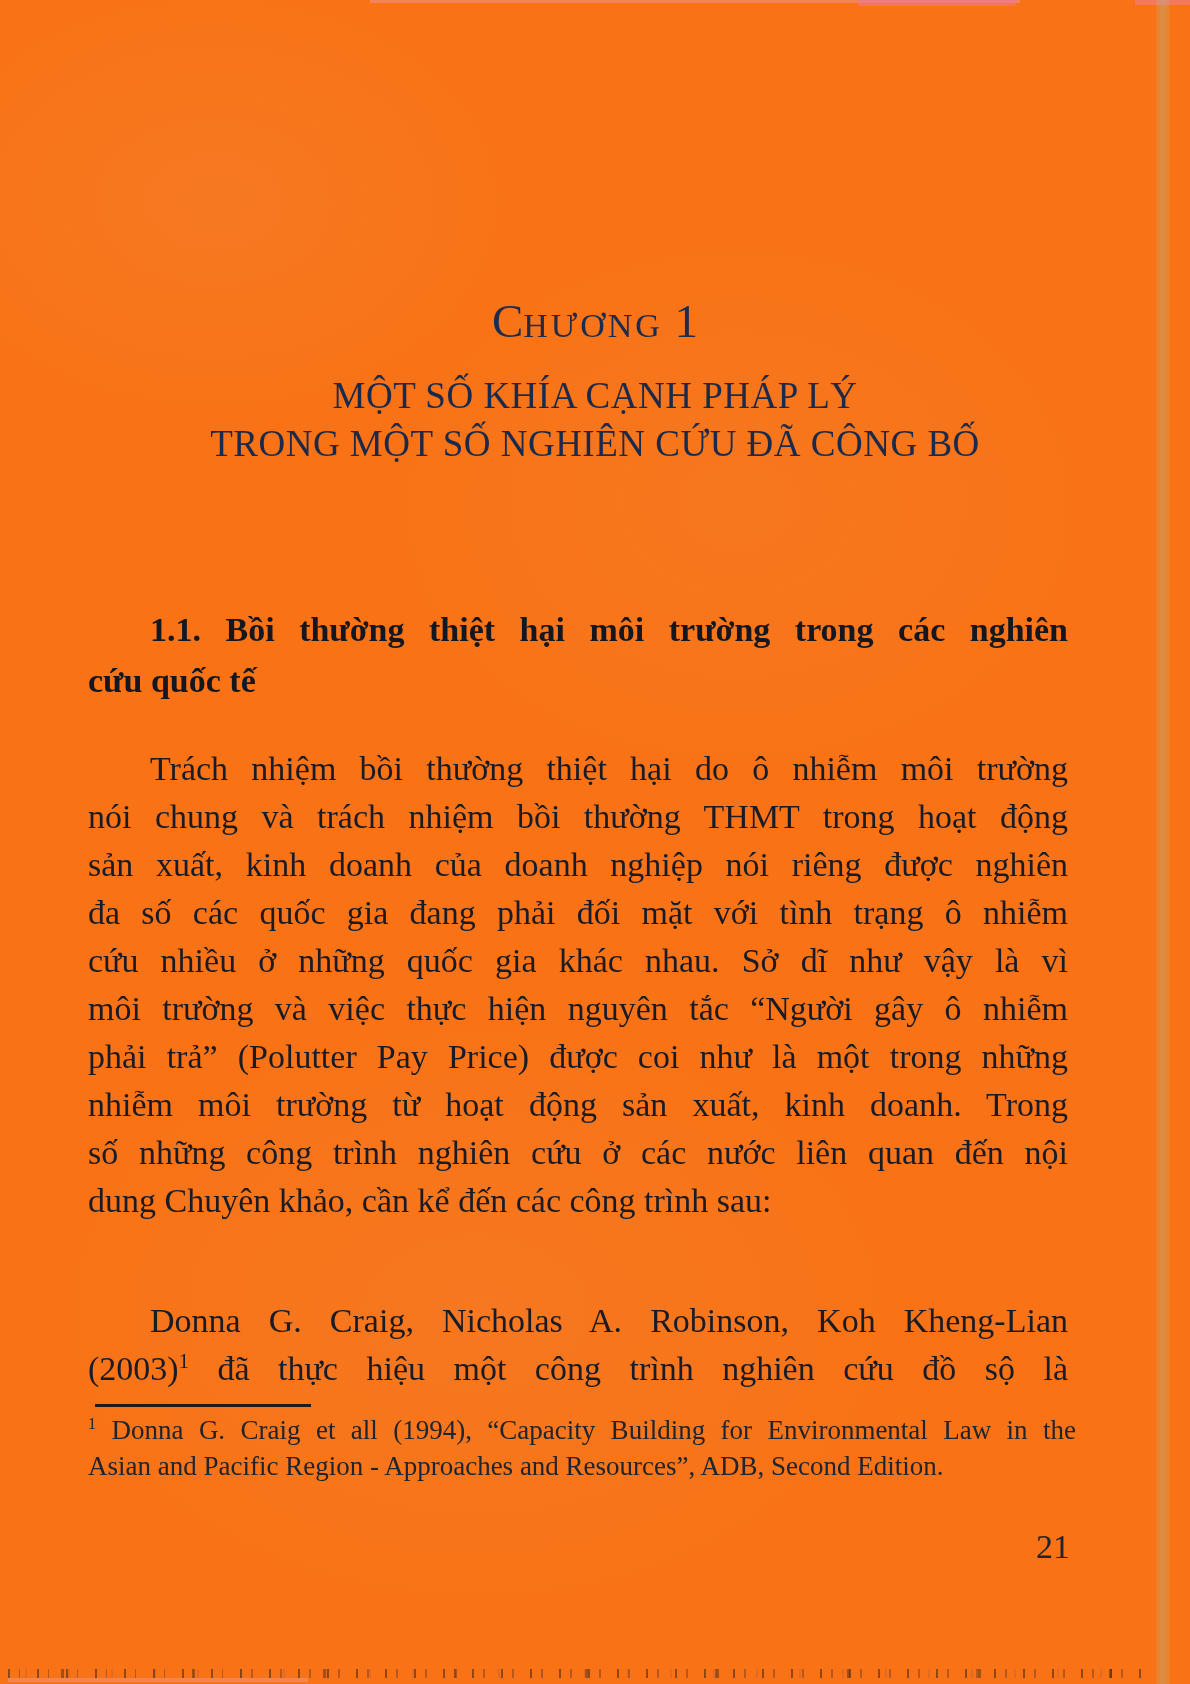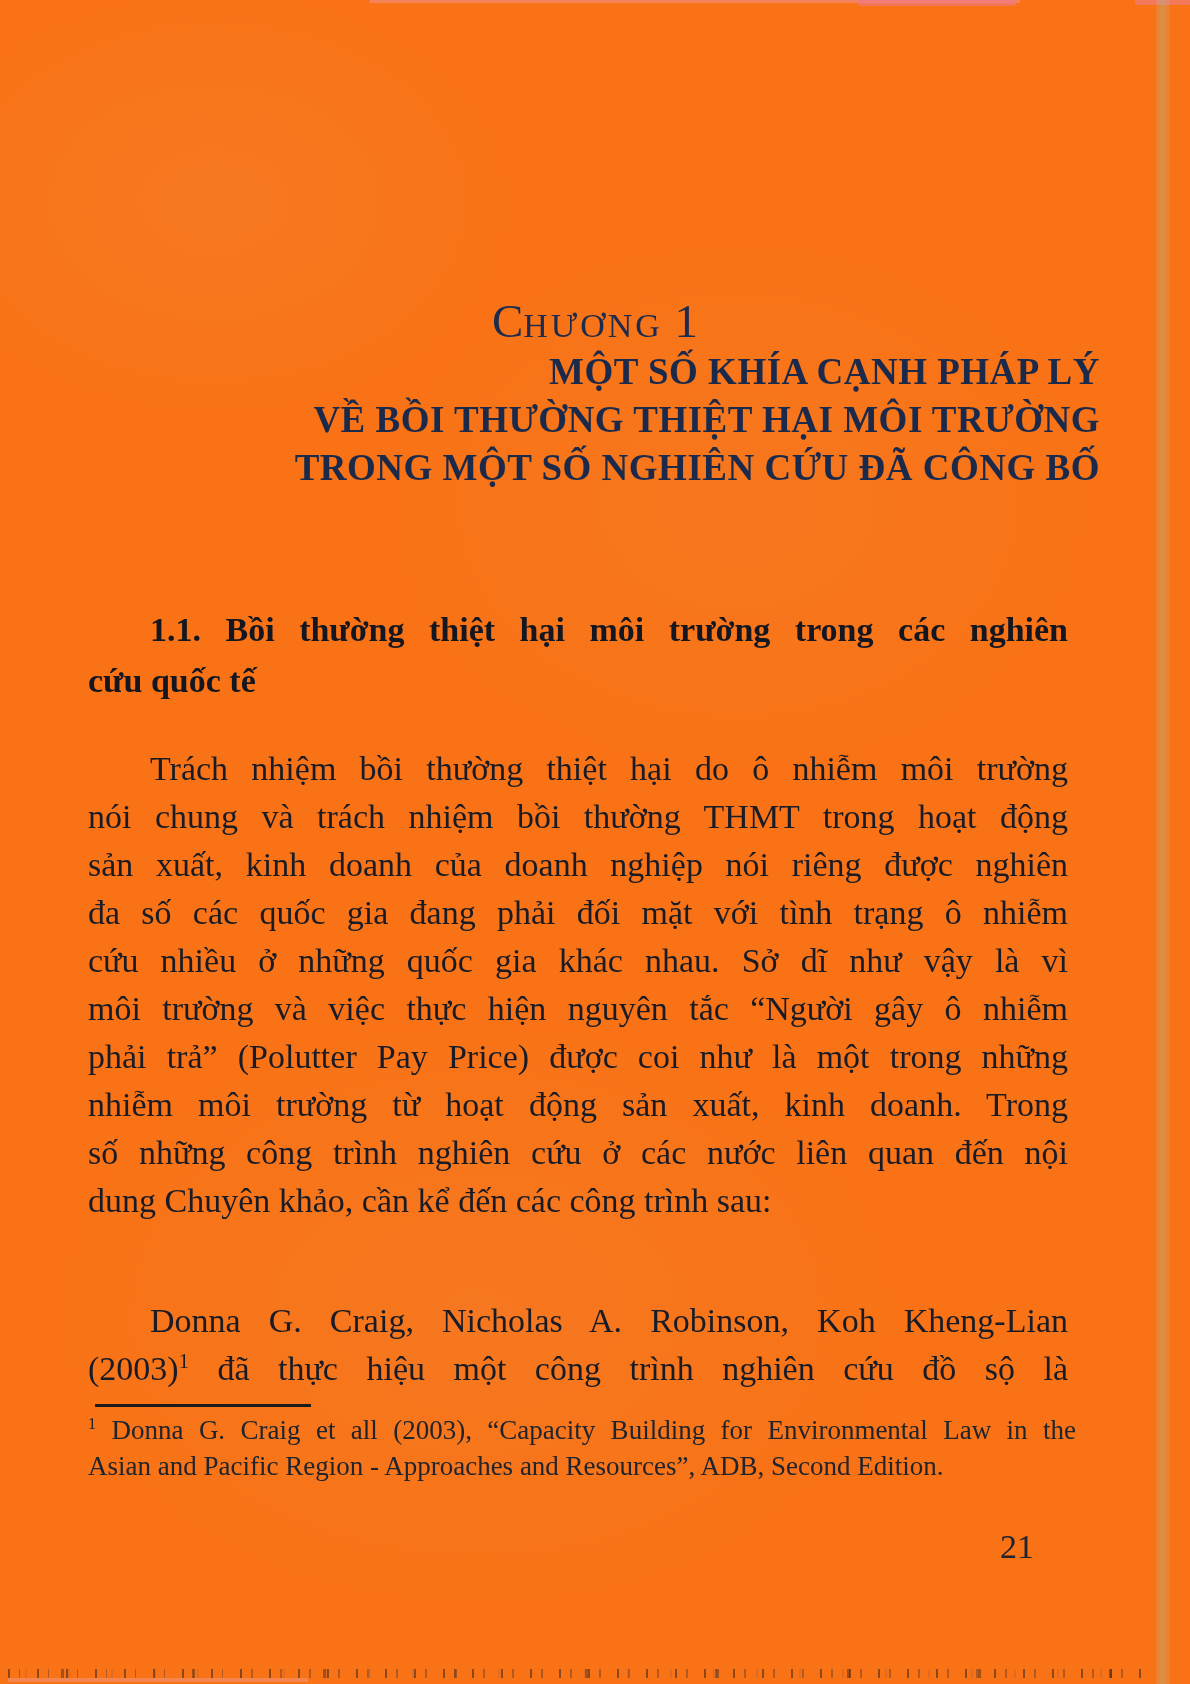--- a/index.html
+++ b/index.html
@@ -37,22 +37,22 @@
   .bottom-pink{top:1678px;left:8px;width:300px;height:4px;background:rgba(240,170,185,0.35);}
 
   
   .chapter-heading{
     position:absolute;top:292px;left:90px;right:90px;
     text-align:center;color:#1d2c4c;font-weight:400;
   }
   .chapter-heading .big{font-size:47px;line-height:58px;}
   .chapter-heading .small{font-size:34px;letter-spacing:3px;line-height:58px;}
   .chapter-title{
-    position:absolute;top:348px;left:90px;right:90px;
-    text-align:right;font-weight:bold;color:#1b2a4a;
+    position:absolute;top:372px;left:90px;right:90px;
+    text-align:center;font-weight:normal;color:#1b2a4a;
     font-size:37px;line-height:48px;letter-spacing:0.5px;
   }
   .section-heading{
     position:absolute;top:604px;left:88px;width:980px;
     font-weight:bold;color:#14171f;font-size:34px;line-height:51px;
   }
   .para{position:absolute;left:88px;width:980px;font-size:34px;line-height:48px;margin-top:29px;}
   .para-1{top:716px;}
   .para-2{top:1268px;}
   .line{text-align:justify;text-align-last:justify;}
@@ -62,21 +62,21 @@
   sup.note-ref{font-size:0.60em;vertical-align:super;line-height:0;}
   .footnote-rule{
     position:absolute;top:1404px;left:95px;width:216px;height:3px;background:#1c1c1c;
   }
   .footnote{
     position:absolute;top:1412px;left:88px;width:988px;
     font-size:27px;line-height:36px;color:#20242c;
   }
   .page-number{
     position:absolute;top:1528px;left:1000px;width:70px;
-    text-align:left;font-size:34px;color:#20242c;
+    text-align:right;font-size:34px;color:#20242c;
   }
 </style>
 </head>
 <body>
 
 <div class="page">
 
   <div class="paper-texture"></div>
 
   <div class="artifact top-pink-line"></div>
@@ -85,21 +85,20 @@
   <div class="artifact right-green-strip"></div>
   <div class="artifact bottom-noise"></div>
   <div class="artifact bottom-pink"></div>
 
   <div class="chapter-heading">
     <span class="big">C</span><span class="small">HƯƠNG</span><span class="big">&nbsp;</span><span class="big">1</span>
   </div>
 
   <div class="chapter-title">
     <div>MỘT SỐ KHÍA CẠNH PHÁP LÝ</div>
-    <div>VỀ BỒI THƯỜNG THIỆT HẠI MÔI TRƯỜNG</div>
     <div>TRONG MỘT SỐ NGHIÊN CỨU ĐÃ CÔNG BỐ</div>
   </div>
 
   <div class="section-heading">
     <div class="line indent">1.1. Bồi thường thiệt hại môi trường trong các nghiên</div>
     <div class="line last">cứu quốc tế</div>
   </div>
 
   <div class="para para-1">
     <div class="line indent">Trách nhiệm bồi thường thiệt hại do ô nhiễm môi trường</div>
@@ -114,19 +113,19 @@
     <div class="line last">dung Chuyên khảo, cần kể đến các công trình sau:</div>
   </div>
 
   <div class="para para-2">
     <div class="line indent italic">Donna G. Craig, Nicholas A. Robinson, Koh Kheng-Lian</div>
     <div class="line"><span class="italic">(2003)</span><sup class="note-ref italic">1</sup> <span>đã thực hiệu một công trình nghiên cứu đồ sộ là</span></div>
   </div>
 
   <div class="footnote-rule"></div>
   <div class="footnote">
-    <div class="line"><sup class="note-ref">1</sup> <span>Donna G. Craig et all (2003), “Capacity Building for Environmental Law in the</span></div>
+    <div class="line"><sup class="note-ref">1</sup> <span>Donna G. Craig et all (1994), “Capacity Building for Environmental Law in the</span></div>
     <div class="line last">Asian and Pacific Region - Approaches and Resources”, ADB, Second Edition.</div>
   </div>
 
   <div class="page-number">21</div>
 
 </div>
 
 </body></html>

